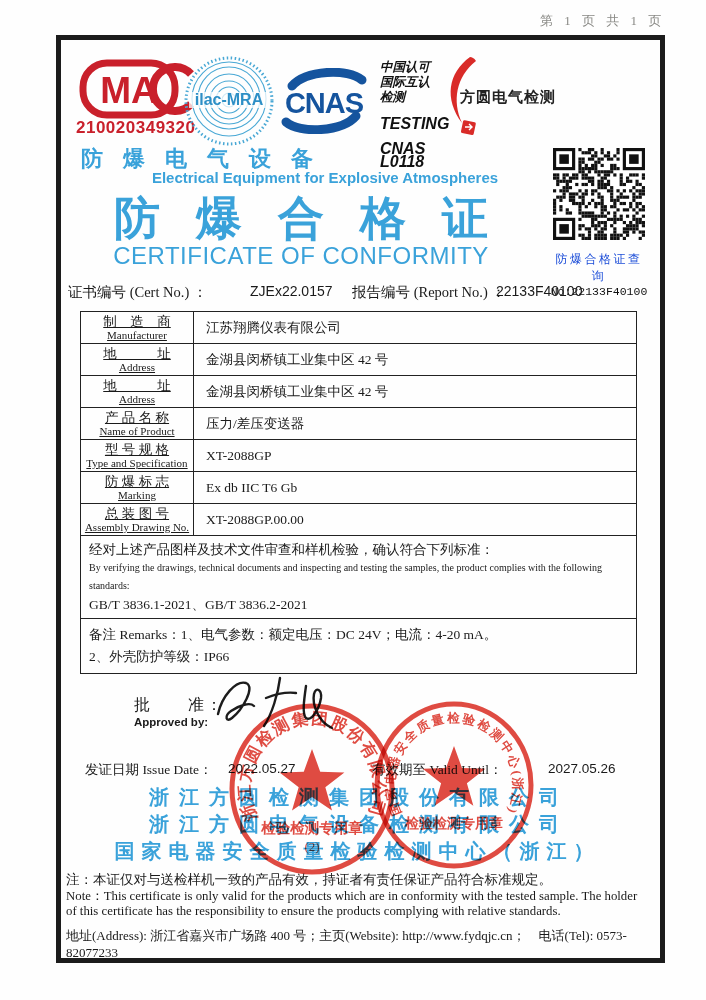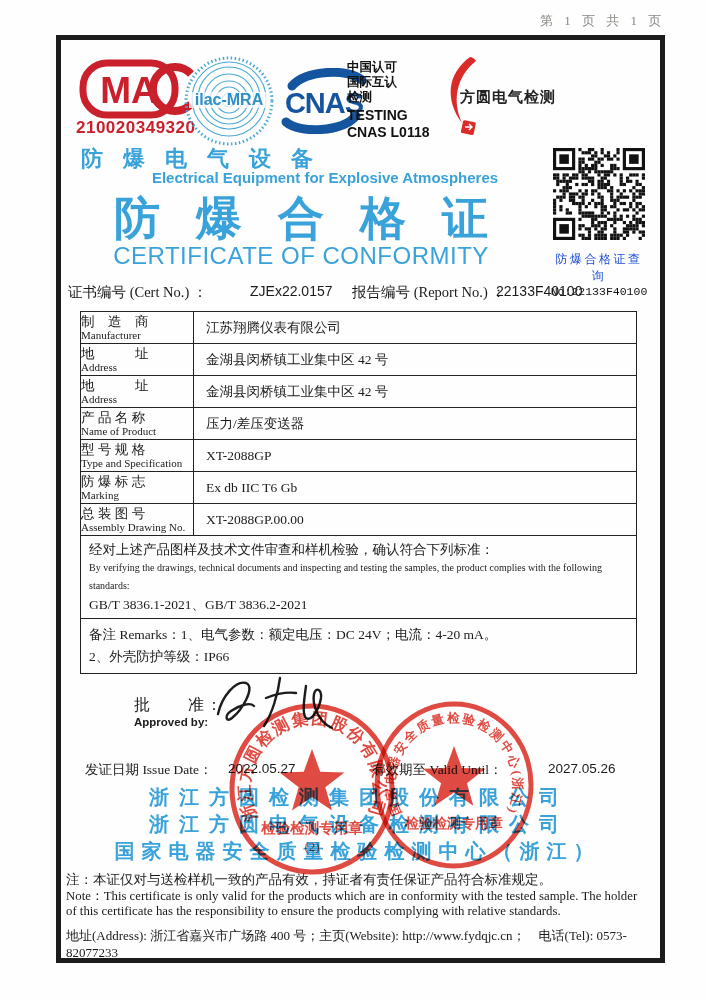--- a/index.html
+++ b/index.html
@@ -10,23 +10,23 @@
   }
   .abs{position:absolute;}
   .page-indicator{left:540px;top:12px;width:150px;color:#8a8a86;font-size:13px;letter-spacing:4px;}
   .frame{left:56px;top:35px;width:599px;height:918px;border:5px solid #1c1c1c;}
 
   
   .cma-wrap{left:78px;top:58px;width:120px;height:62px;}
   .cma-number{left:76px;top:118px;color:#c9202b;font-weight:bold;font-size:17px;font-family:"Liberation Sans",sans-serif;letter-spacing:.5px;}
   .ilac-wrap{left:183px;top:55px;width:92px;height:92px;}
   .cnas-wrap{left:278px;top:68px;width:92px;height:66px;}
-  .cnas-text{left:347px;top:60px;width:86px;font-family:"Liberation Sans",sans-serif;}
+  .cnas-text{left:380px;top:60px;width:86px;font-family:"Liberation Sans",sans-serif;font-style:italic;}
   .cnas-text .cn{font-size:12.5px;font-weight:bold;line-height:15px;color:#111;}
-  .cnas-text .en{font-size:14px;font-weight:bold;line-height:13px;color:#111;margin-top:4px;}
+  .cnas-text .en{font-size:16px;font-weight:bold;line-height:13px;color:#111;margin-top:12px;}
   .fy-logo{left:432px;top:55px;width:80px;height:85px;}
   .fy-label{left:460px;top:88px;font-size:15px;font-weight:bold;color:#222;letter-spacing:1px;}
 
   
   .blue{color:#3aa2da;}
   .t-cn{left:61px;top:144px;width:480px;text-align:left;font-size:22px;font-weight:bold;letter-spacing:20px;text-indent:20px;}
   .t-en{left:61px;top:169px;width:480px;text-align:center;font-size:15px;font-weight:bold;font-family:"Liberation Sans",sans-serif;padding-left:24px;}
   .t-main{left:61px;top:188px;width:480px;text-align:center;font-size:46px;font-weight:bold;letter-spacing:36px;text-indent:36px;}
   .t-main-en{left:61px;top:242px;width:480px;text-align:center;font-size:24px;font-family:"Liberation Sans",sans-serif;font-weight:500;letter-spacing:.5px;}
 
@@ -38,21 +38,21 @@
   
   .cert-line{top:283px;font-size:14.5px;}
   .cl-cert-label{left:68px;}
   .cl-cert-value{left:250px;font-family:"Liberation Sans",sans-serif;font-size:14px;}
   .cl-report-label{left:352px;}
   .cl-report-value{left:496px;font-family:"Liberation Sans",sans-serif;font-size:14px;}
 
   
   .cert-table{left:80px;top:311px;width:557px;border-collapse:collapse;}
   .cert-table td{border:1.5px solid #222;padding:0;}
-  .cert-table .lbl{width:112px;height:31px;}
+  .cert-table .lbl{width:112px;text-align:center;height:31px;text-decoration:underline;}
   .cert-table .lbl .cn{font-size:13.5px;line-height:15px;}
   .cert-table .lbl .en{font-size:11px;line-height:12px;}
   .cert-table .val{padding-left:12px;font-size:13.5px;}
   .std-cell{padding:4px 8px 4px 8px !important;}
   .std-cn{font-size:13.5px;line-height:19px;}
   .std-en{font-size:10px;line-height:18px;}
   .rmk-cell{padding:5px 8px !important;}
   .rmk{font-size:13.5px;line-height:22px;}
 
   

